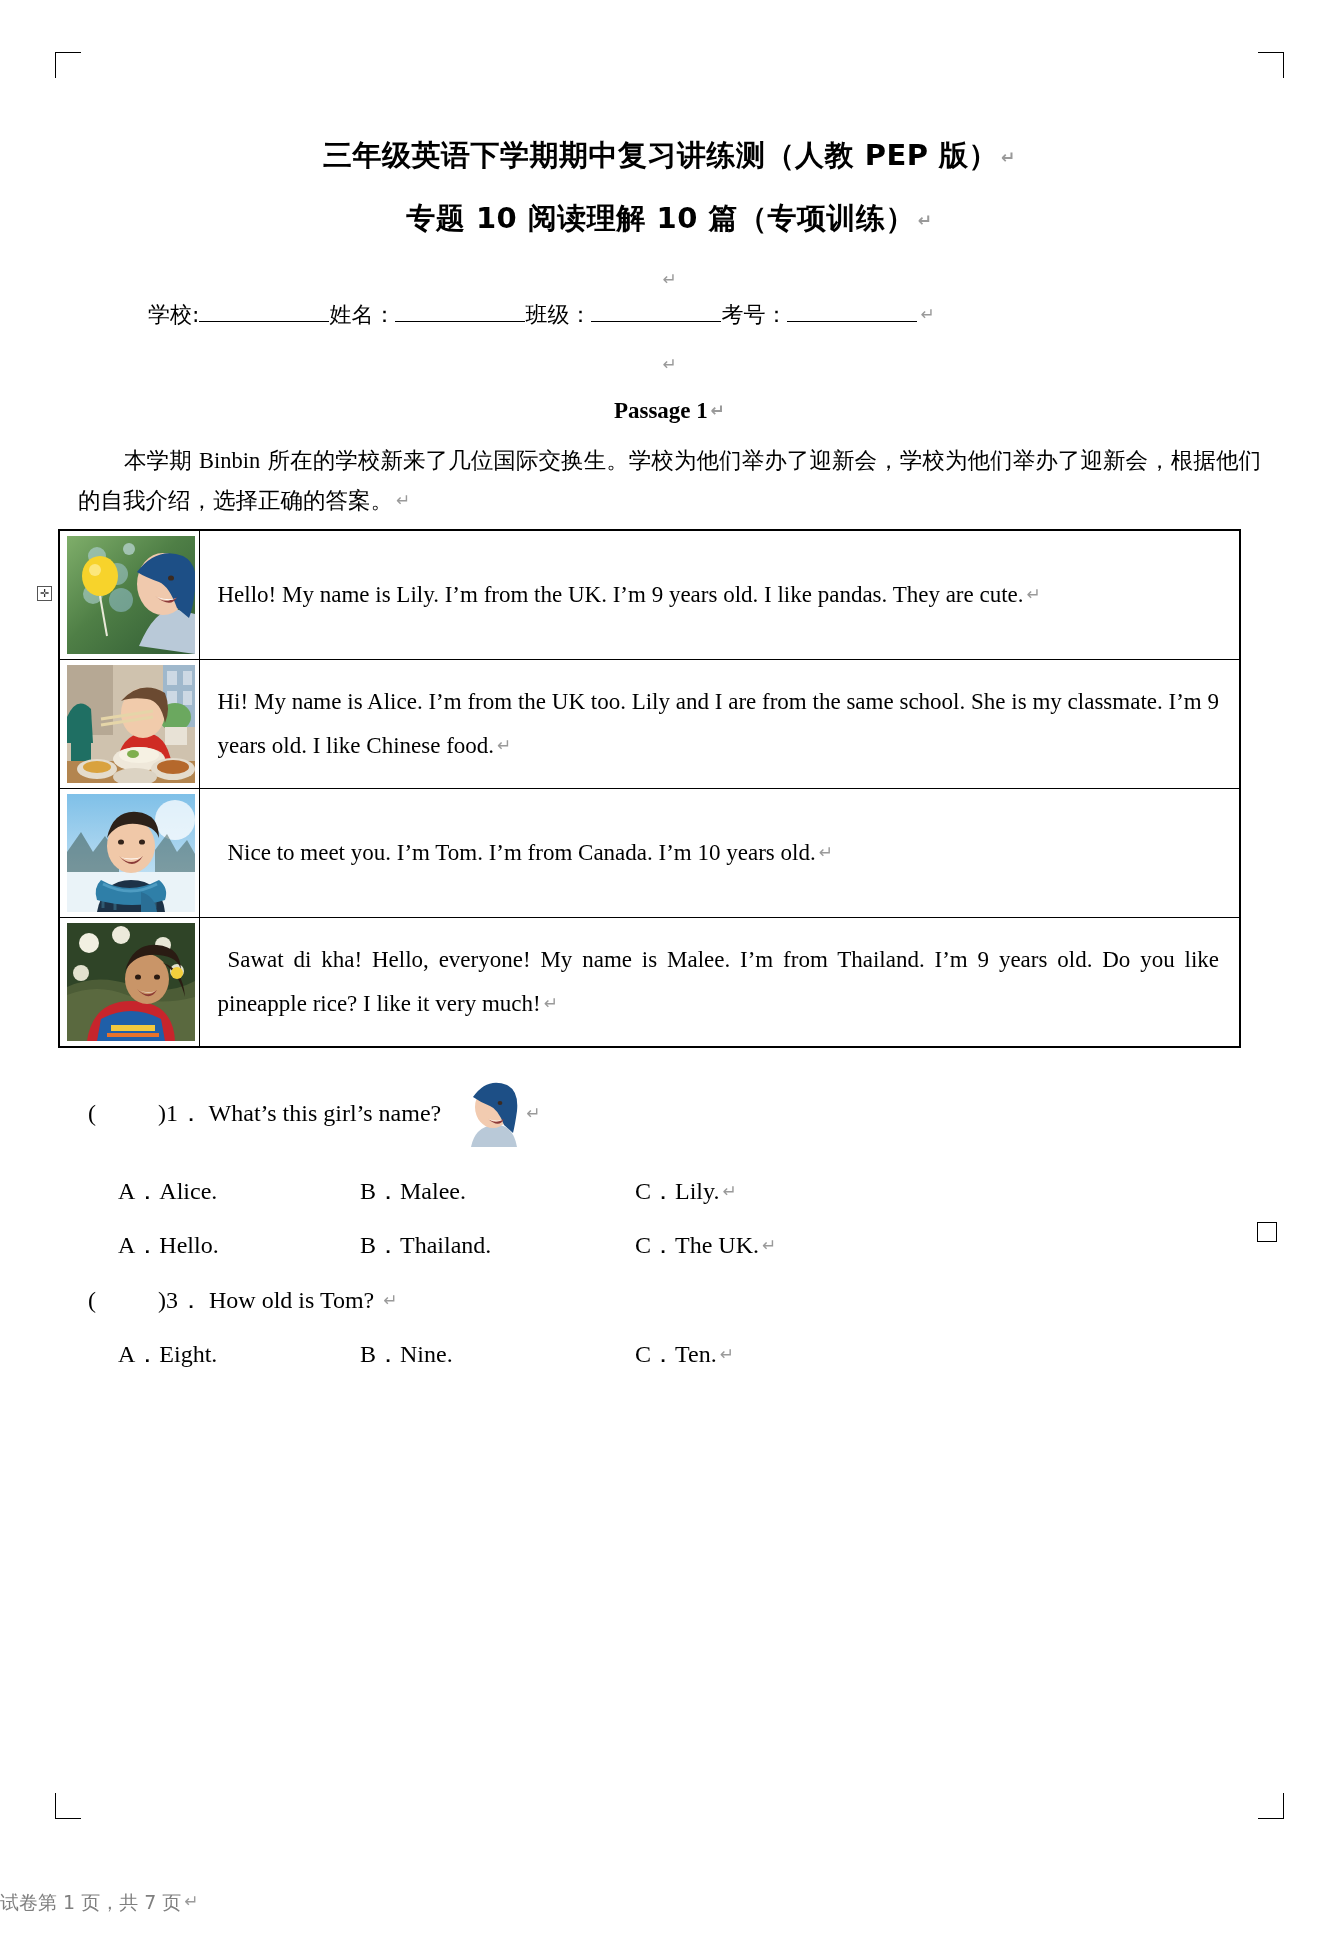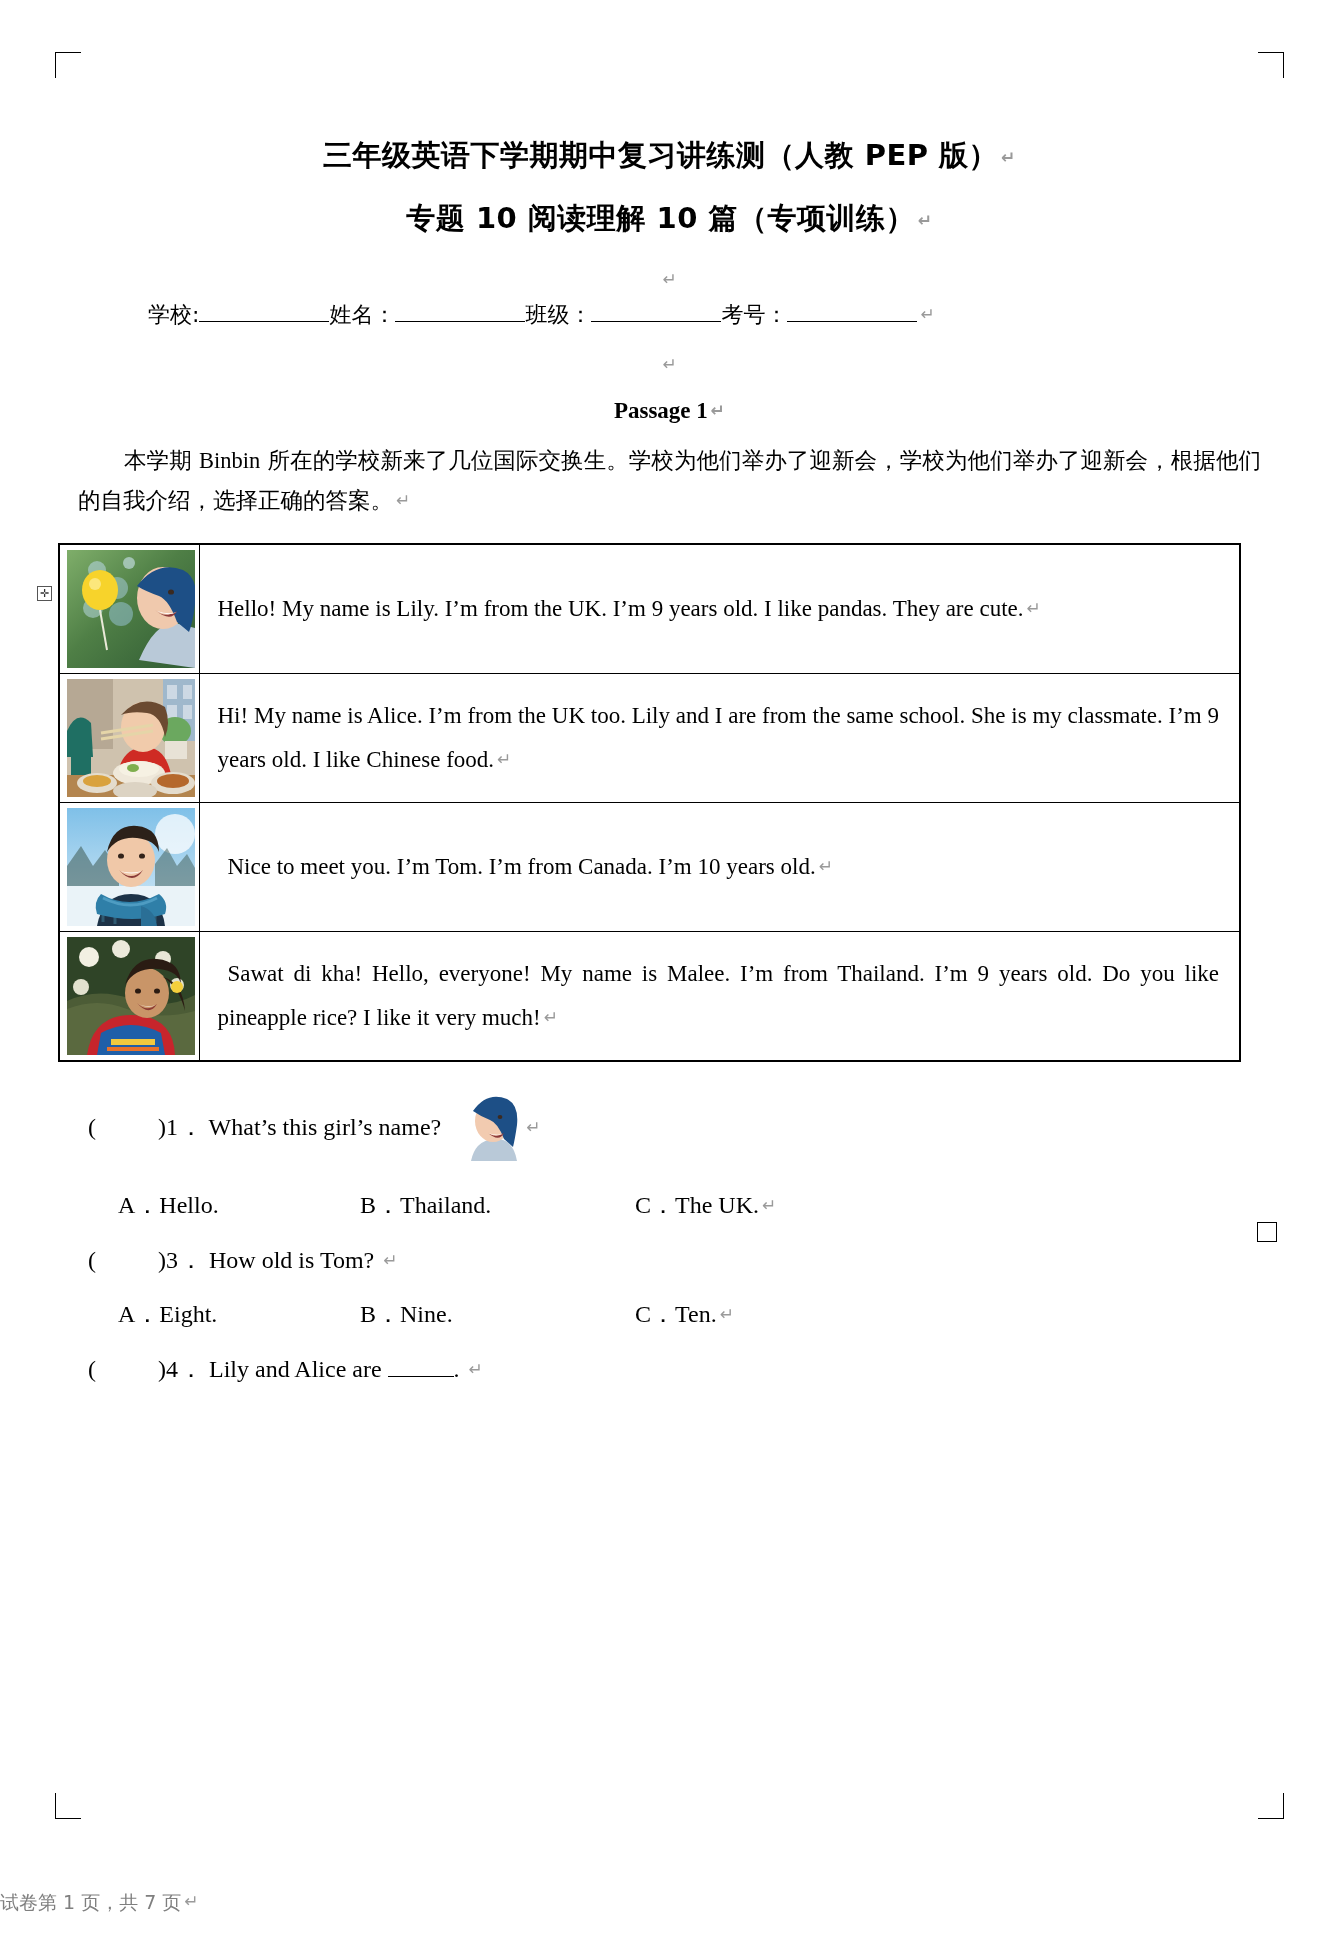--- a/index.html
+++ b/index.html
@@ -77,21 +77,21 @@
     font-family:"DejaVu Sans","Liberation Sans",sans-serif;
     font-size:22.5px;
     line-height:1.72;
     text-align:justify;
     text-indent:46px;
   }
   .intro .en { font-family:"Liberation Serif",serif; }
 
   
   table.persons {
-    margin-top:24px;
+    margin-top:10px;
     width:1183px;
     margin-left:-20px;
     border-collapse:collapse;
     border:2.2px solid #000;
     table-layout:fixed;
   }
   table.persons td { border:1.6px solid #000; vertical-align:middle; }
   td.pic { width:140px; padding:5px 8px 5px 7px; }
   td.txt {
     padding:14px 20px 14px 18px;
@@ -324,39 +324,36 @@
           <rect width="62" height="76" fill="#ffffff"></rect>
           <path d="M10 76 q4 -20 22 -22 q20 -2 24 22z" fill="#b9c9d8"></path>
           <ellipse cx="32" cy="36" rx="18" ry="21" fill="#f2cbb0"></ellipse>
           <path d="M12 26 q14 -20 34 -12 q12 6 10 26 q-2 14 -4 22 l-9 -8 q-6 -16 -14 -19 q-10 -4 -17 -9z" fill="#1d4f86"></path>
           <ellipse cx="39" cy="32" rx="2.4" ry="2" fill="#3b2a20"></ellipse>
           <path d="M26 47 q8 7 17 1 q-5 10 -17 -1z" fill="#8c3a3a"></path>
           <path d="M27 48 q8 4 15 1 q-7 2 -15 -1z" fill="#fff"></path>
         </svg>
       </span><span class="pil">↵</span>
     </div>
+    <div class="oline">
+      <span class="opt a"><span>A</span><span>．</span><span>Alice.</span></span><span class="opt b"><span>B</span><span>．</span><span>Malee.</span></span><span class="opt"><span>C</span><span>．</span><span>Lily.</span></span><span class="pil">↵</span>
+    </div>
 
     <div class="oline">
       <span class="opt a"><span>A</span><span>．</span><span>Hello.</span></span><span class="opt b"><span>B</span><span>．</span><span>Thailand.</span></span><span class="opt"><span>C</span><span>．</span><span>The UK.</span></span><span class="pil">↵</span>
     </div>
 
     <div class="qline">
       <span class="paren-open">(</span><span class="gap"></span><span>)</span><span class="qnum">3</span><span>．</span>
       <span>How old is Tom?</span>
       <span class="pil">↵</span>
     </div>
     <div class="oline">
       <span class="opt a"><span>A</span><span>．</span><span>Eight.</span></span><span class="opt b"><span>B</span><span>．</span><span>Nine.</span></span><span class="opt"><span>C</span><span>．</span><span>Ten.</span></span><span class="pil">↵</span>
     </div>
 
-    <div class="qline">
-      <span class="paren-open">(</span><span class="gap"></span><span>)</span><span class="qnum">4</span><span>．</span>
-      <span>Lily and Alice are</span>
-      <span class="q-underline"></span><span>.</span>
-      <span class="pil">↵</span>
-    </div>
 
   </div>
 </div>
 
 <div class="footer">
   <span>试卷第 1 页，共 7 页</span><span class="pil">↵</span>
 </div>
 
 </body></html>

